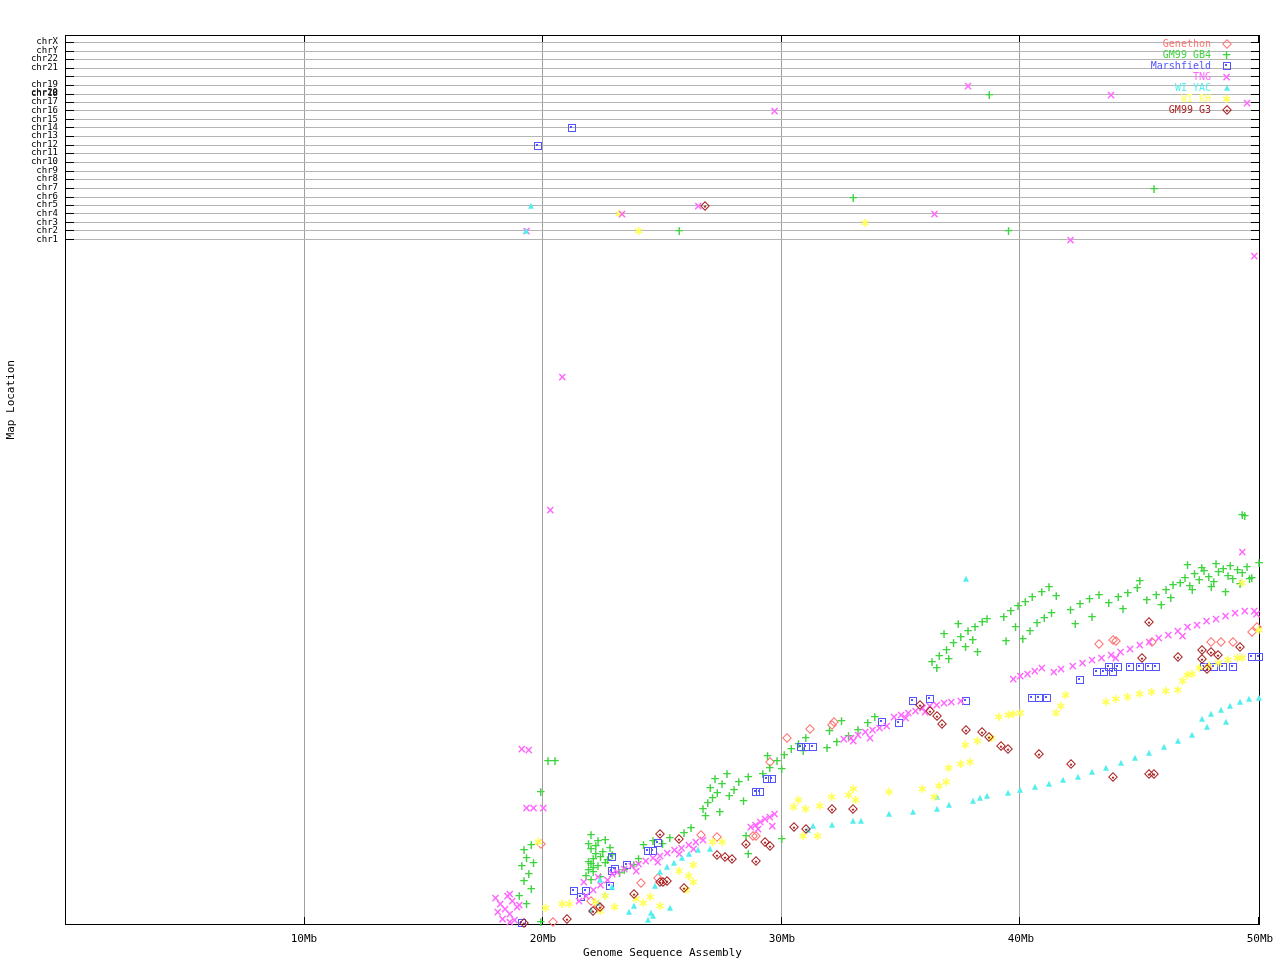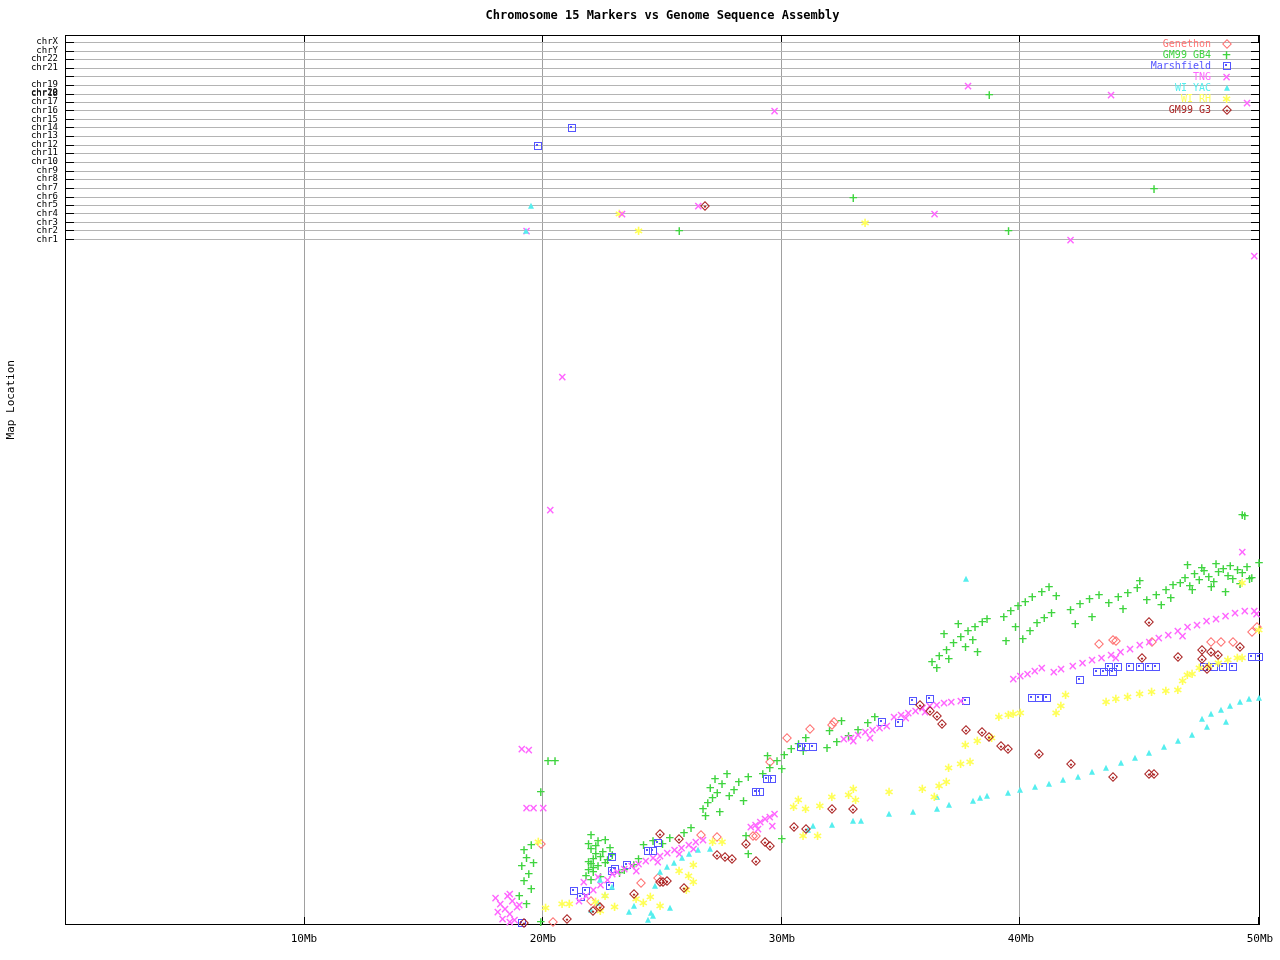--- a/index.html
+++ b/index.html
@@ -36,21 +36,20 @@
   .t-ddot::after{content:"";position:absolute;left:1.5px;top:1.5px;width:2px;height:2px;background:currentColor;}
   .legend{position:absolute;top:2px;right:22px;}
   .lrow{display:flex;align-items:center;justify-content:flex-end;height:11px;font-size:10px;}
   .llab{text-align:right;}
   .lmk{position:relative;width:26px;height:11px;}
 </style>
 </head>
 <body>
 
 <div class="page">
-  <div class="chart-title">Chromosome 15 Markers vs Genome Sequence Assembly</div>
 
   <div class="plot" id="plot">
     <div id="grid-layer">
         <div class="vgrid" style="left: calc(20% - 1px);"></div>
         <div class="xtick bot" style="left: calc(20% - 1px);"></div>
         <div class="xtick top" style="left: calc(20% - 1px);"></div>
         <div class="vgrid" style="left: calc(40% - 1px);"></div>
         <div class="xtick bot" style="left: calc(40% - 1px);"></div>
         <div class="xtick top" style="left: calc(40% - 1px);"></div>
         <div class="vgrid" style="left: calc(60% - 1px);"></div>
@@ -684,14 +683,15 @@
       <div class="chrlab" style="top: 234.7px;">chr1</div>
     </div>
   <div id="xticklab-layer">
       <div class="xticklab" style="left: 304px;">10Mb</div>
       <div class="xticklab" style="left: 543px;">20Mb</div>
       <div class="xticklab" style="left: 782px;">30Mb</div>
       <div class="xticklab" style="left: 1021px;">40Mb</div>
       <div class="xticklab" style="left: 1260px;">50Mb</div>
     </div>
 
+  <div class="xlabel">Genome Sequence Assembly</div>
   <div class="ylabel">Map Location</div>
 </div>
 
 </body></html>

